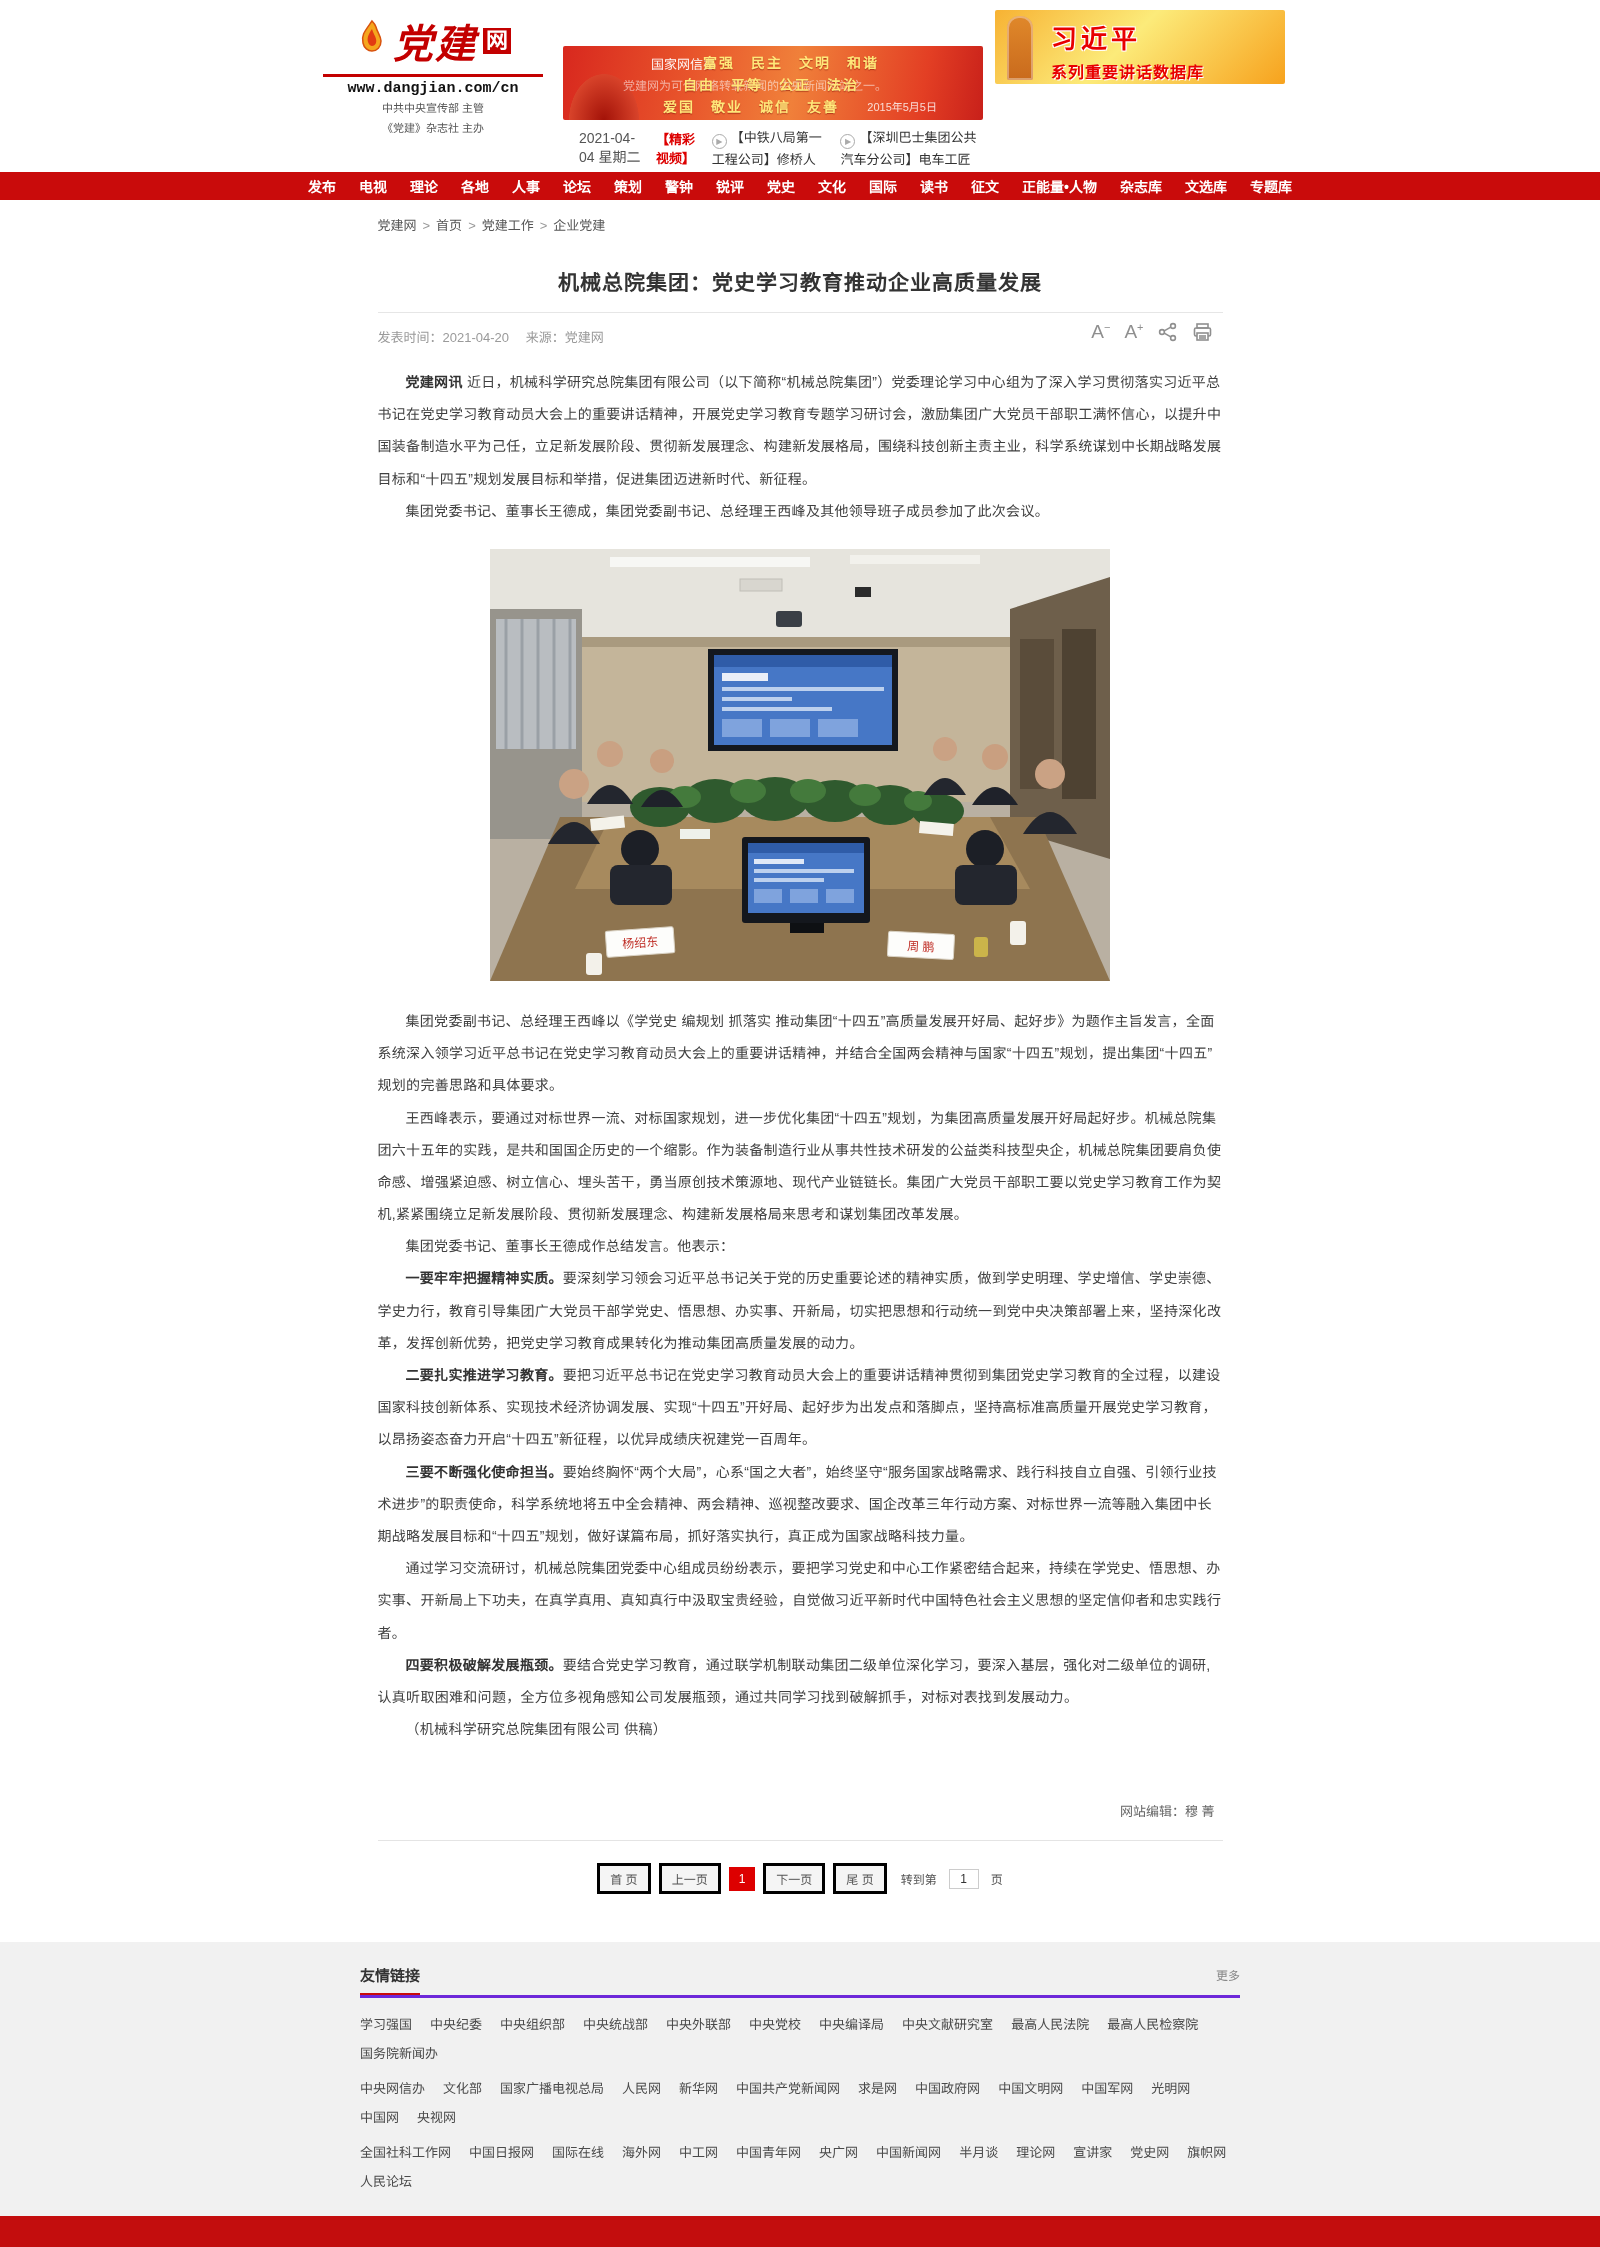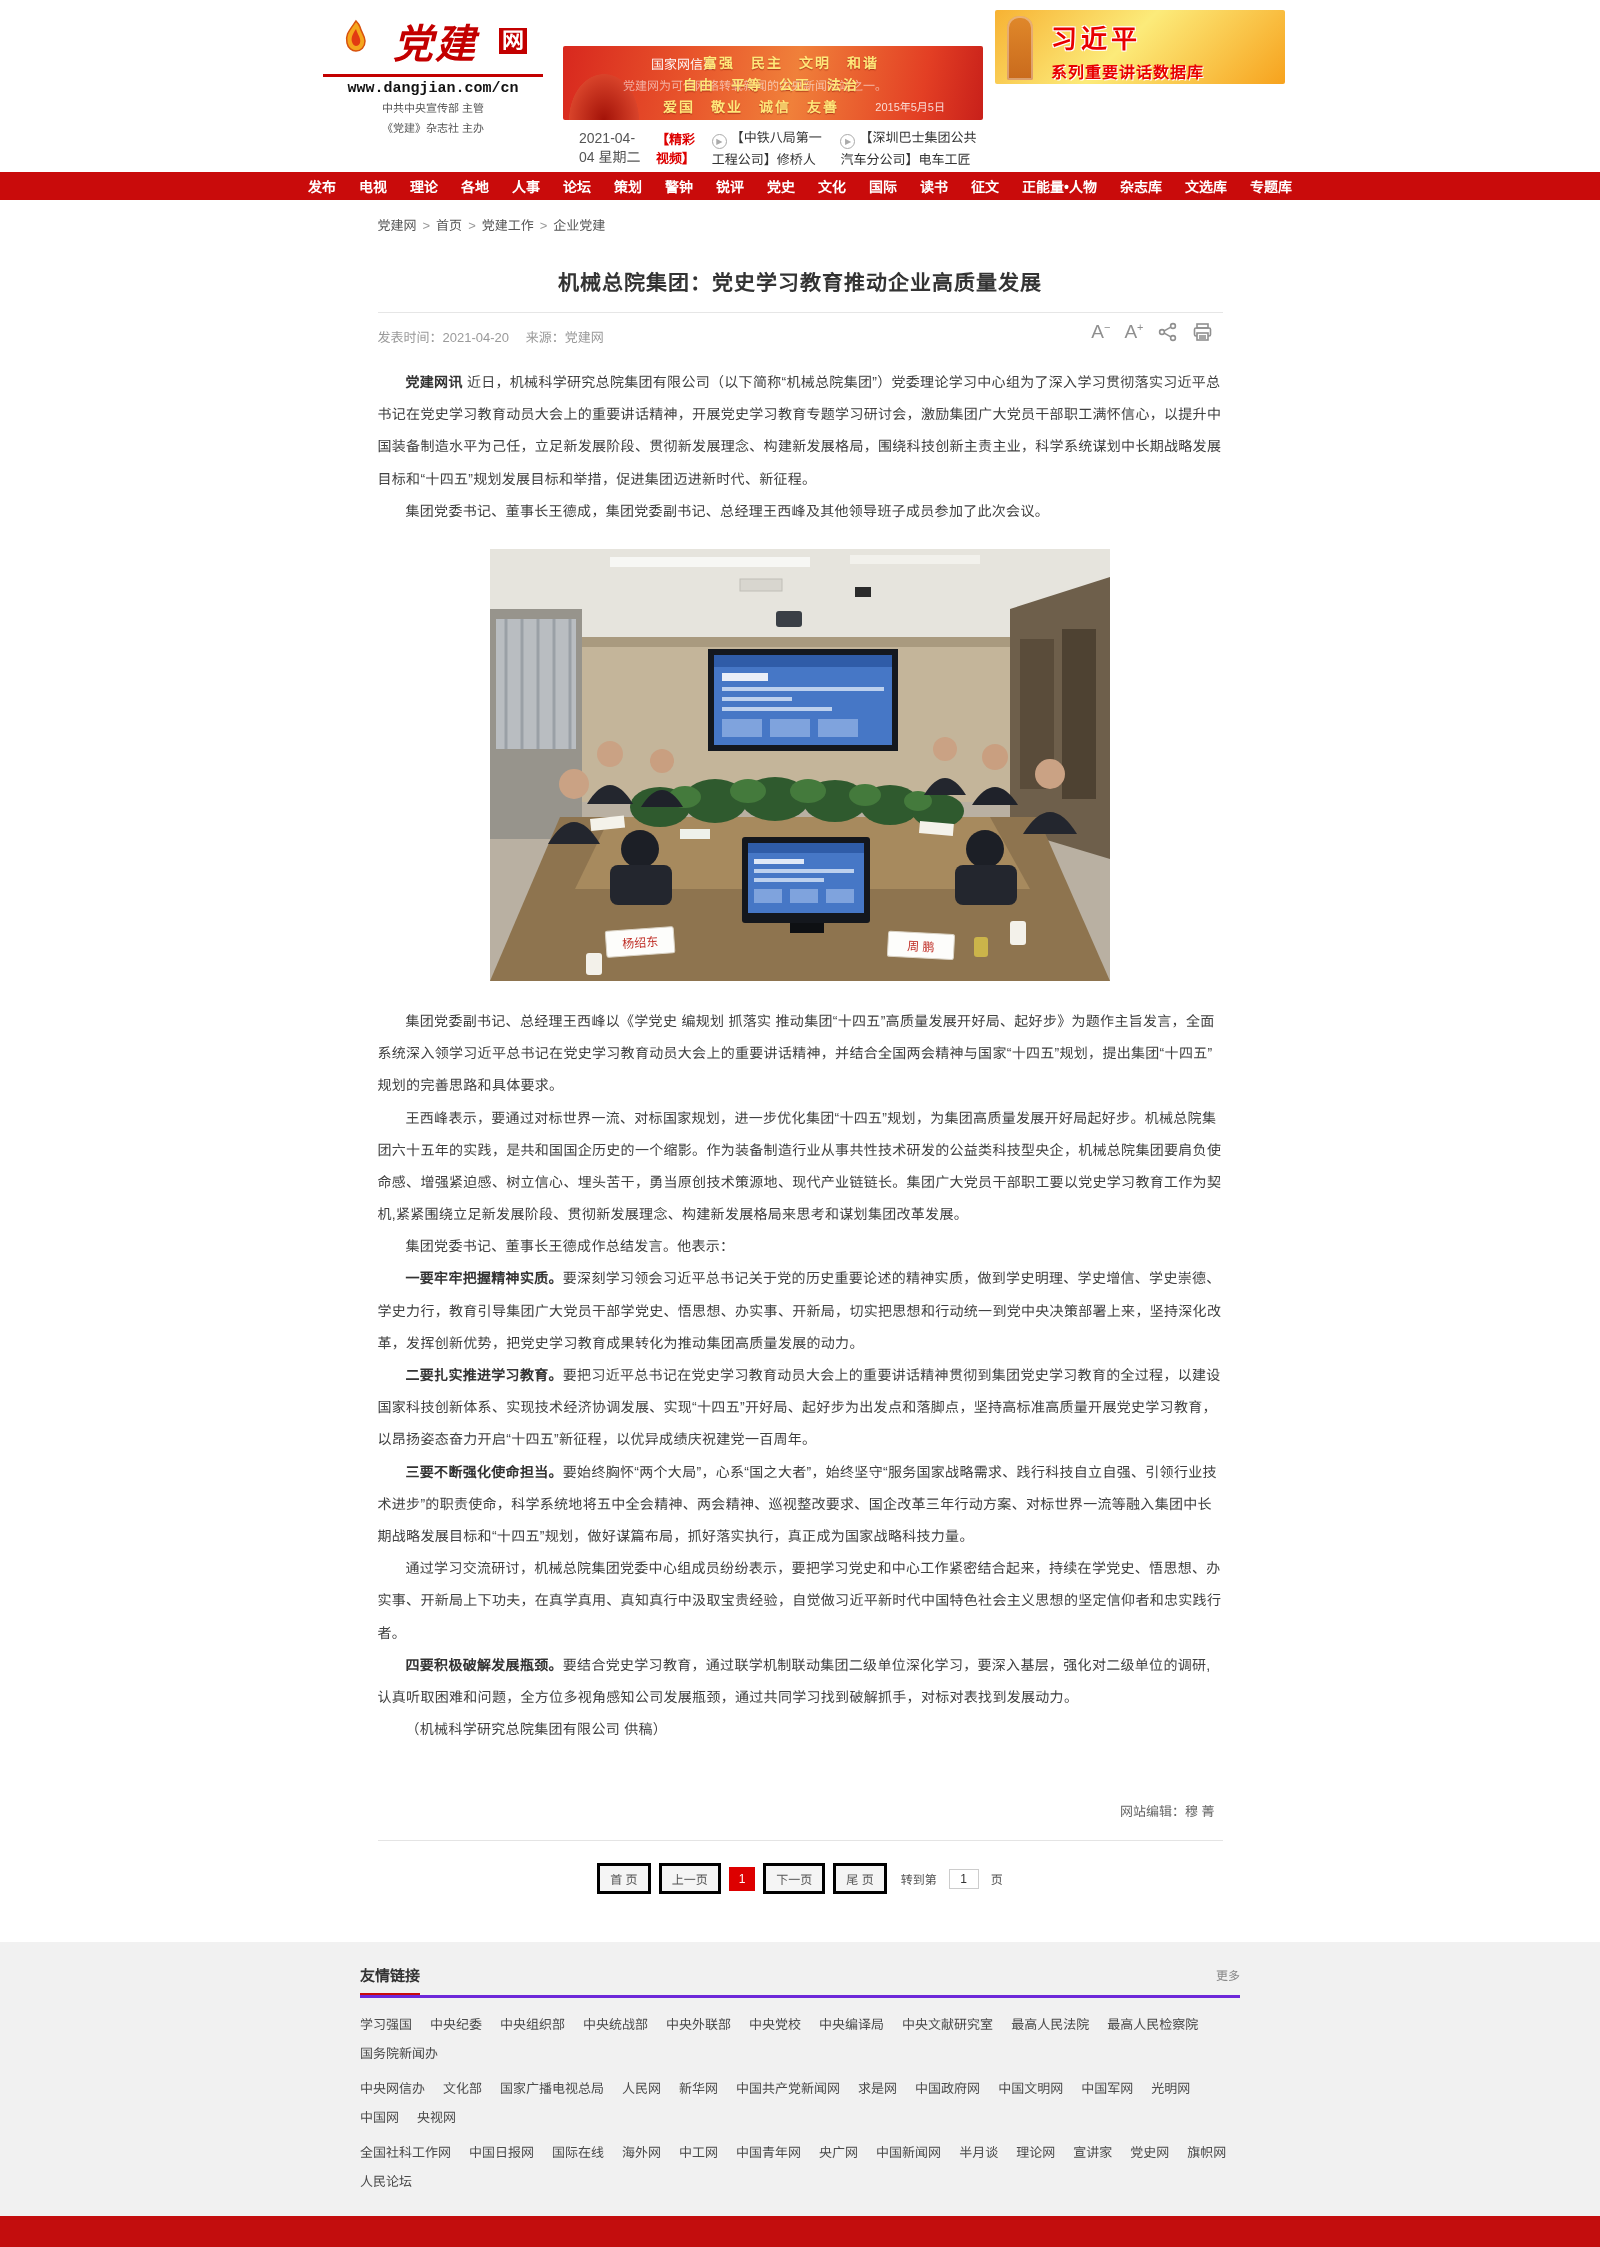--- a/index.html
+++ b/index.html
@@ -4,35 +4,35 @@
 <style>
   * { margin:0; padding:0; box-sizing:border-box; }
   body { width:1600px; margin:0 auto; background:#fff; font-family:"Liberation Sans","DejaVu Sans",sans-serif; color:#333; }
   .wrap { width:970px; margin:0 auto; }
   .inner { width:845px; margin:0 auto; }
 
   
   .header { padding:10px 0 4px; }
   .header-flex { display:flex; align-items:flex-start; gap:12px; }
   .logo-col { width:236px; text-align:center; padding-top:2px; }
-  .logo-row { display:flex; align-items:center; justify-content:center; gap:20px; }
+  .logo-row { display:flex; align-items:center; justify-content:center; gap:4px; }
   .flame { width:34px; height:44px; position:relative; }
   .flame svg { display:block; }
   .logo-zi { font-family:"Liberation Serif","DejaVu Serif",serif; font-style:italic; font-weight:bold; font-size:40px; color:#c30000; letter-spacing:2px; }
   .logo-wang { display:inline-block; background:#c30000; color:#fff; font-size:22px; font-weight:bold; padding:2px 3px; line-height:1; margin-left:2px; }
   .logo-rule { height:3px; background:#c30000; margin:4px 8px 3px; }
   .logo-url { font-family:"Liberation Mono","DejaVu Sans Mono",monospace; font-weight:bold; font-size:15px; color:#111; }
   .logo-org { font-size:11px; color:#555; line-height:1.5; margin-top:3px; }
   .banner-col { flex:1;margin-top:36px; }
   .banner { height:74px; border-radius:2px; background:linear-gradient(100deg,#d8281e 0%,#e8542b 30%,#f0803a 55%,#e33f24 85%,#c8201a 100%); position:relative; overflow:hidden; color:#fff; }
   .banner .gjwxb { position:absolute; left:88px; top:8px; font-size:13px; color:#fff; opacity:.95; }
   .banner .vrow { position:absolute; left:140px; font-weight:bold; color:#ffe87a; font-size:14px; letter-spacing:2px; text-shadow:0 1px 1px rgba(120,0,0,.5); }
   .banner .v1 { top:6px; } .banner .v2 { top:28px; left:120px; } .banner .v3 { top:50px; left:100px; }
   .banner .note { position:absolute; left:60px; top:30px; font-size:12px; color:rgba(255,255,255,.55); white-space:nowrap; }
-  .banner .bdate { position:absolute; right:38px; bottom:6px; font-size:11px; color:rgba(255,255,255,.8); }
+  .banner .bdate { position:absolute; right:46px; bottom:6px; font-size:11px; color:rgba(255,255,255,.8); }
   .banner .tiananmen { position:absolute; left:6px; bottom:0; width:70px; height:46px; background:radial-gradient(ellipse at 50% 100%, #a31208 0%, #d8432a 70%, transparent 71%); border-radius:4px 4px 0 0; }
   .rbanner-col { width:290px; }
   .rbanner { height:74px; border-radius:2px; background:linear-gradient(135deg,#f7b233 0%,#fceb7a 45%,#f7a21d 100%); position:relative; overflow:hidden; padding:8px 10px 0 56px; }
   .rbanner .pillar { position:absolute; left:12px; top:6px; width:26px; height:64px; background:linear-gradient(180deg,#e0882a,#c96a1d); border-radius:12px 12px 2px 2px; box-shadow:0 0 0 2px rgba(255,255,255,.35) inset; }
   .rbanner .xi { font-size:26px; font-weight:bold; color:#e80000; text-shadow:1px 1px 0 #fff,-1px -1px 0 #fff,1px -1px 0 #fff,-1px 1px 0 #fff; letter-spacing:4px; }
   .rbanner .ser { font-size:16px; font-weight:bold; color:#e80000; text-shadow:1px 1px 0 #fff; margin-top:4px; letter-spacing:1px; }
   .info-row { display:flex; align-items:center; gap:14px; margin-top:7px; font-size:14px; color:#555; padding-left:16px; }
   .video-label { color:#d00; font-weight:bold; font-size:13px; }
   .play-ic { display:inline-block; width:15px; height:15px; border:1px solid #aaa; border-radius:50%; color:#aaa; font-size:8px; line-height:13px; text-align:center; vertical-align:-2px; margin-right:4px; }
   .video-item { font-size:13px; color:#333; cursor:pointer; }

